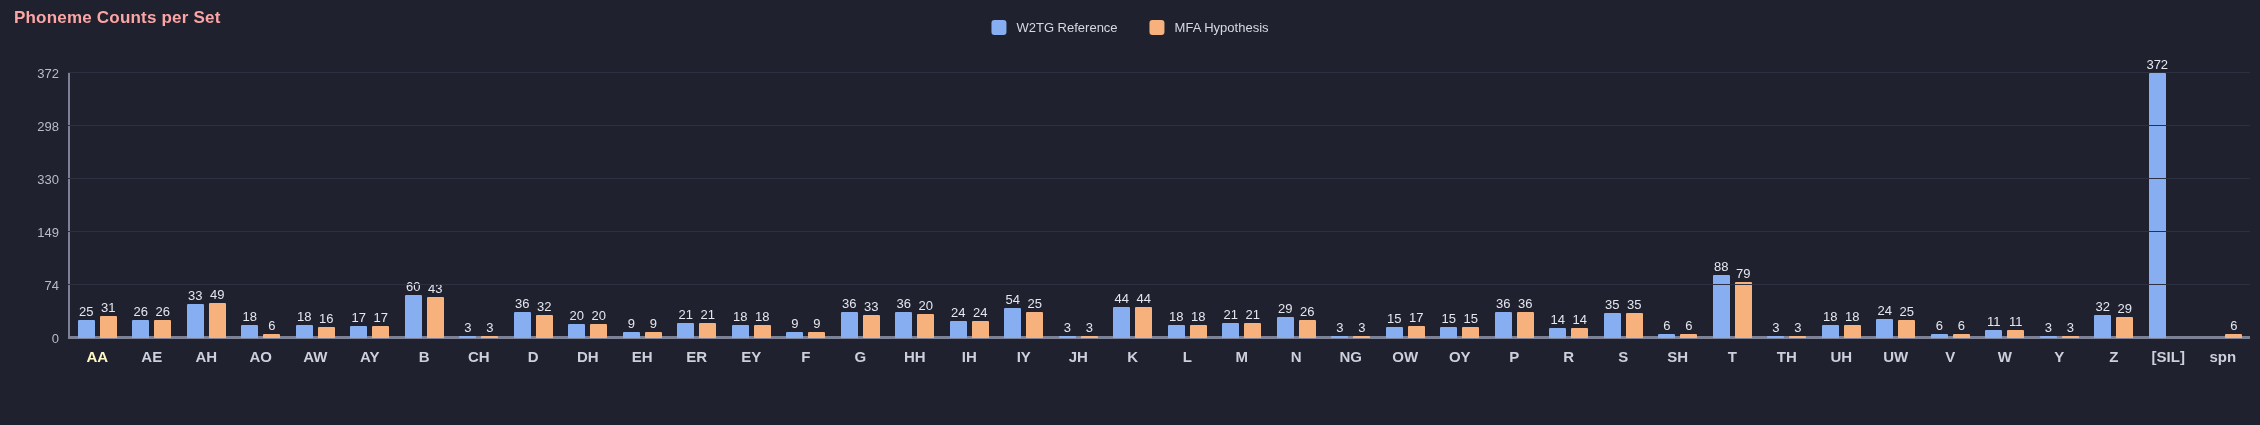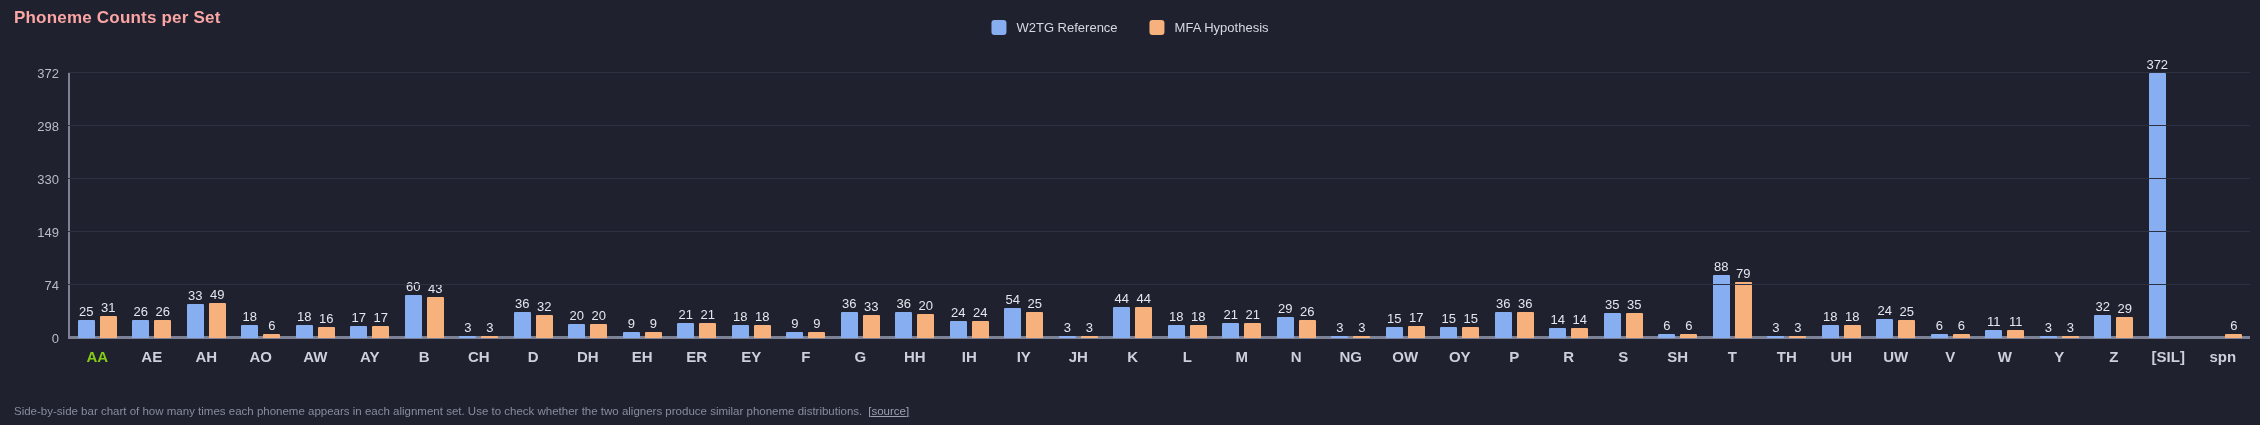--- a/index.html
+++ b/index.html
@@ -533,21 +533,21 @@
       <div class="ytick-anchor" style="bottom: 212.285px;">
         <span class="ytick-label" style="color: rgb(184, 188, 201);">298</span>
       </div>
       <div class="gridline" style="bottom: 265px; background: rgb(45, 48, 64);"></div>
       <div class="ytick-anchor" style="bottom: 265px;">
         <span class="ytick-label" style="color: rgb(184, 188, 201);">372</span>
       </div>
     </div>
 
   <div class="xlabels">
-      <div class="xlab" style="color: #84cc16;">AA</div>
+      <div class="xlab" style="color: #fef9c3;">AA</div>
       <div class="xlab" style="color: rgb(204, 208, 219);">AE</div>
       <div class="xlab" style="color: rgb(204, 208, 219);">AH</div>
       <div class="xlab" style="color: rgb(204, 208, 219);">AO</div>
       <div class="xlab" style="color: rgb(204, 208, 219);">AW</div>
       <div class="xlab" style="color: rgb(204, 208, 219);">AY</div>
       <div class="xlab" style="color: rgb(204, 208, 219);">B</div>
       <div class="xlab" style="color: rgb(204, 208, 219);">CH</div>
       <div class="xlab" style="color: rgb(204, 208, 219);">D</div>
       <div class="xlab" style="color: rgb(204, 208, 219);">DH</div>
       <div class="xlab" style="color: rgb(204, 208, 219);">EH</div>
@@ -575,16 +575,13 @@
       <div class="xlab" style="color: rgb(204, 208, 219);">UH</div>
       <div class="xlab" style="color: rgb(204, 208, 219);">UW</div>
       <div class="xlab" style="color: rgb(204, 208, 219);">V</div>
       <div class="xlab" style="color: rgb(204, 208, 219);">W</div>
       <div class="xlab" style="color: rgb(204, 208, 219);">Y</div>
       <div class="xlab" style="color: rgb(204, 208, 219);">Z</div>
       <div class="xlab" style="color: rgb(204, 208, 219);">[SIL]</div>
       <div class="xlab" style="color: rgb(204, 208, 219);">spn</div>
     </div>
 
-  <div class="footer" style="color: rgb(135, 141, 157);">
-    <span>Side-by-side bar chart of how many times each phoneme appears in each alignment set. Use to check whether the two aligners produce similar phoneme distributions.</span><a class="source-link" style="color: rgb(154, 160, 176);">[source]</a>
-  </div>
 </div>
 
 </body></html>

